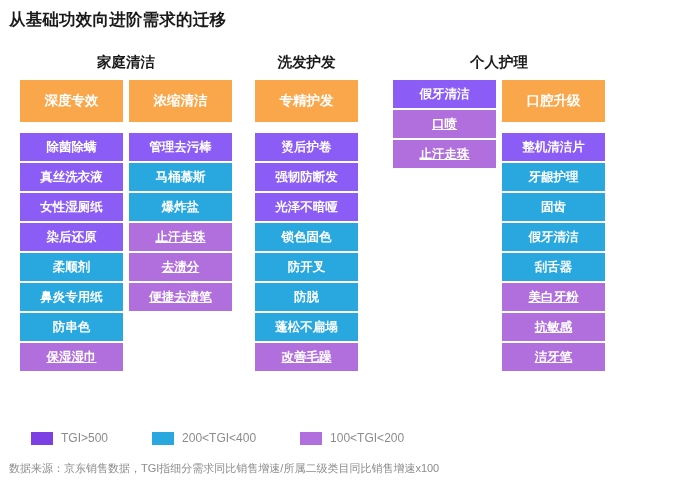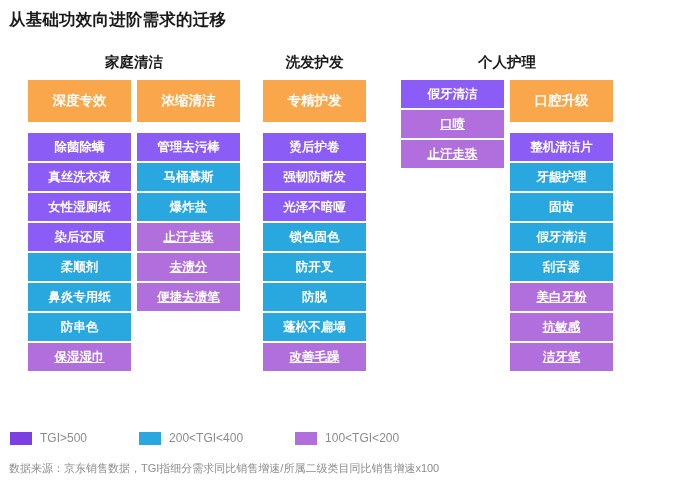--- a/index.html
+++ b/index.html
@@ -37,21 +37,21 @@
   .groups {
     display: flex;
     align-items: flex-start;
     width: 695px;
   }
 
   .group {
     display: flex;
     flex-direction: column;
   }
-  .group.g0 { margin-left: 28px; }
+  .group.g0 { margin-left: 20px; }
   .group.g1 { margin-left: 23px; }
   .group.g2 { margin-left: 35px; }
 
   .group-title {
     text-align: center;
     font-size: 14.5px;
     font-weight: bold;
     color: #1a1a1a;
     height: 24px;
     line-height: 24px;
@@ -94,25 +94,25 @@
     overflow: hidden;
   }
   .cell.tgi-high { background: #8b5cf6; }
   .cell.tgi-mid  { background: #29a8e0; }
   .cell.tgi-low  { background: #b06fdc; text-decoration: underline; }
 
   .column.wide { width: 112px; }
 
   #legend {
     position: absolute;
-    left: 10px;
+    left: 31px;
     top: 431px;
     display: flex;
     align-items: flex-end;
-    gap: 12px;
+    gap: 4px;
   }
   .legend-item {
     display: flex;
     align-items: center;
     margin-right: 40px;
   }
   .legend-swatch {
     width: 22px;
     height: 13px;
     margin-right: 8px;

